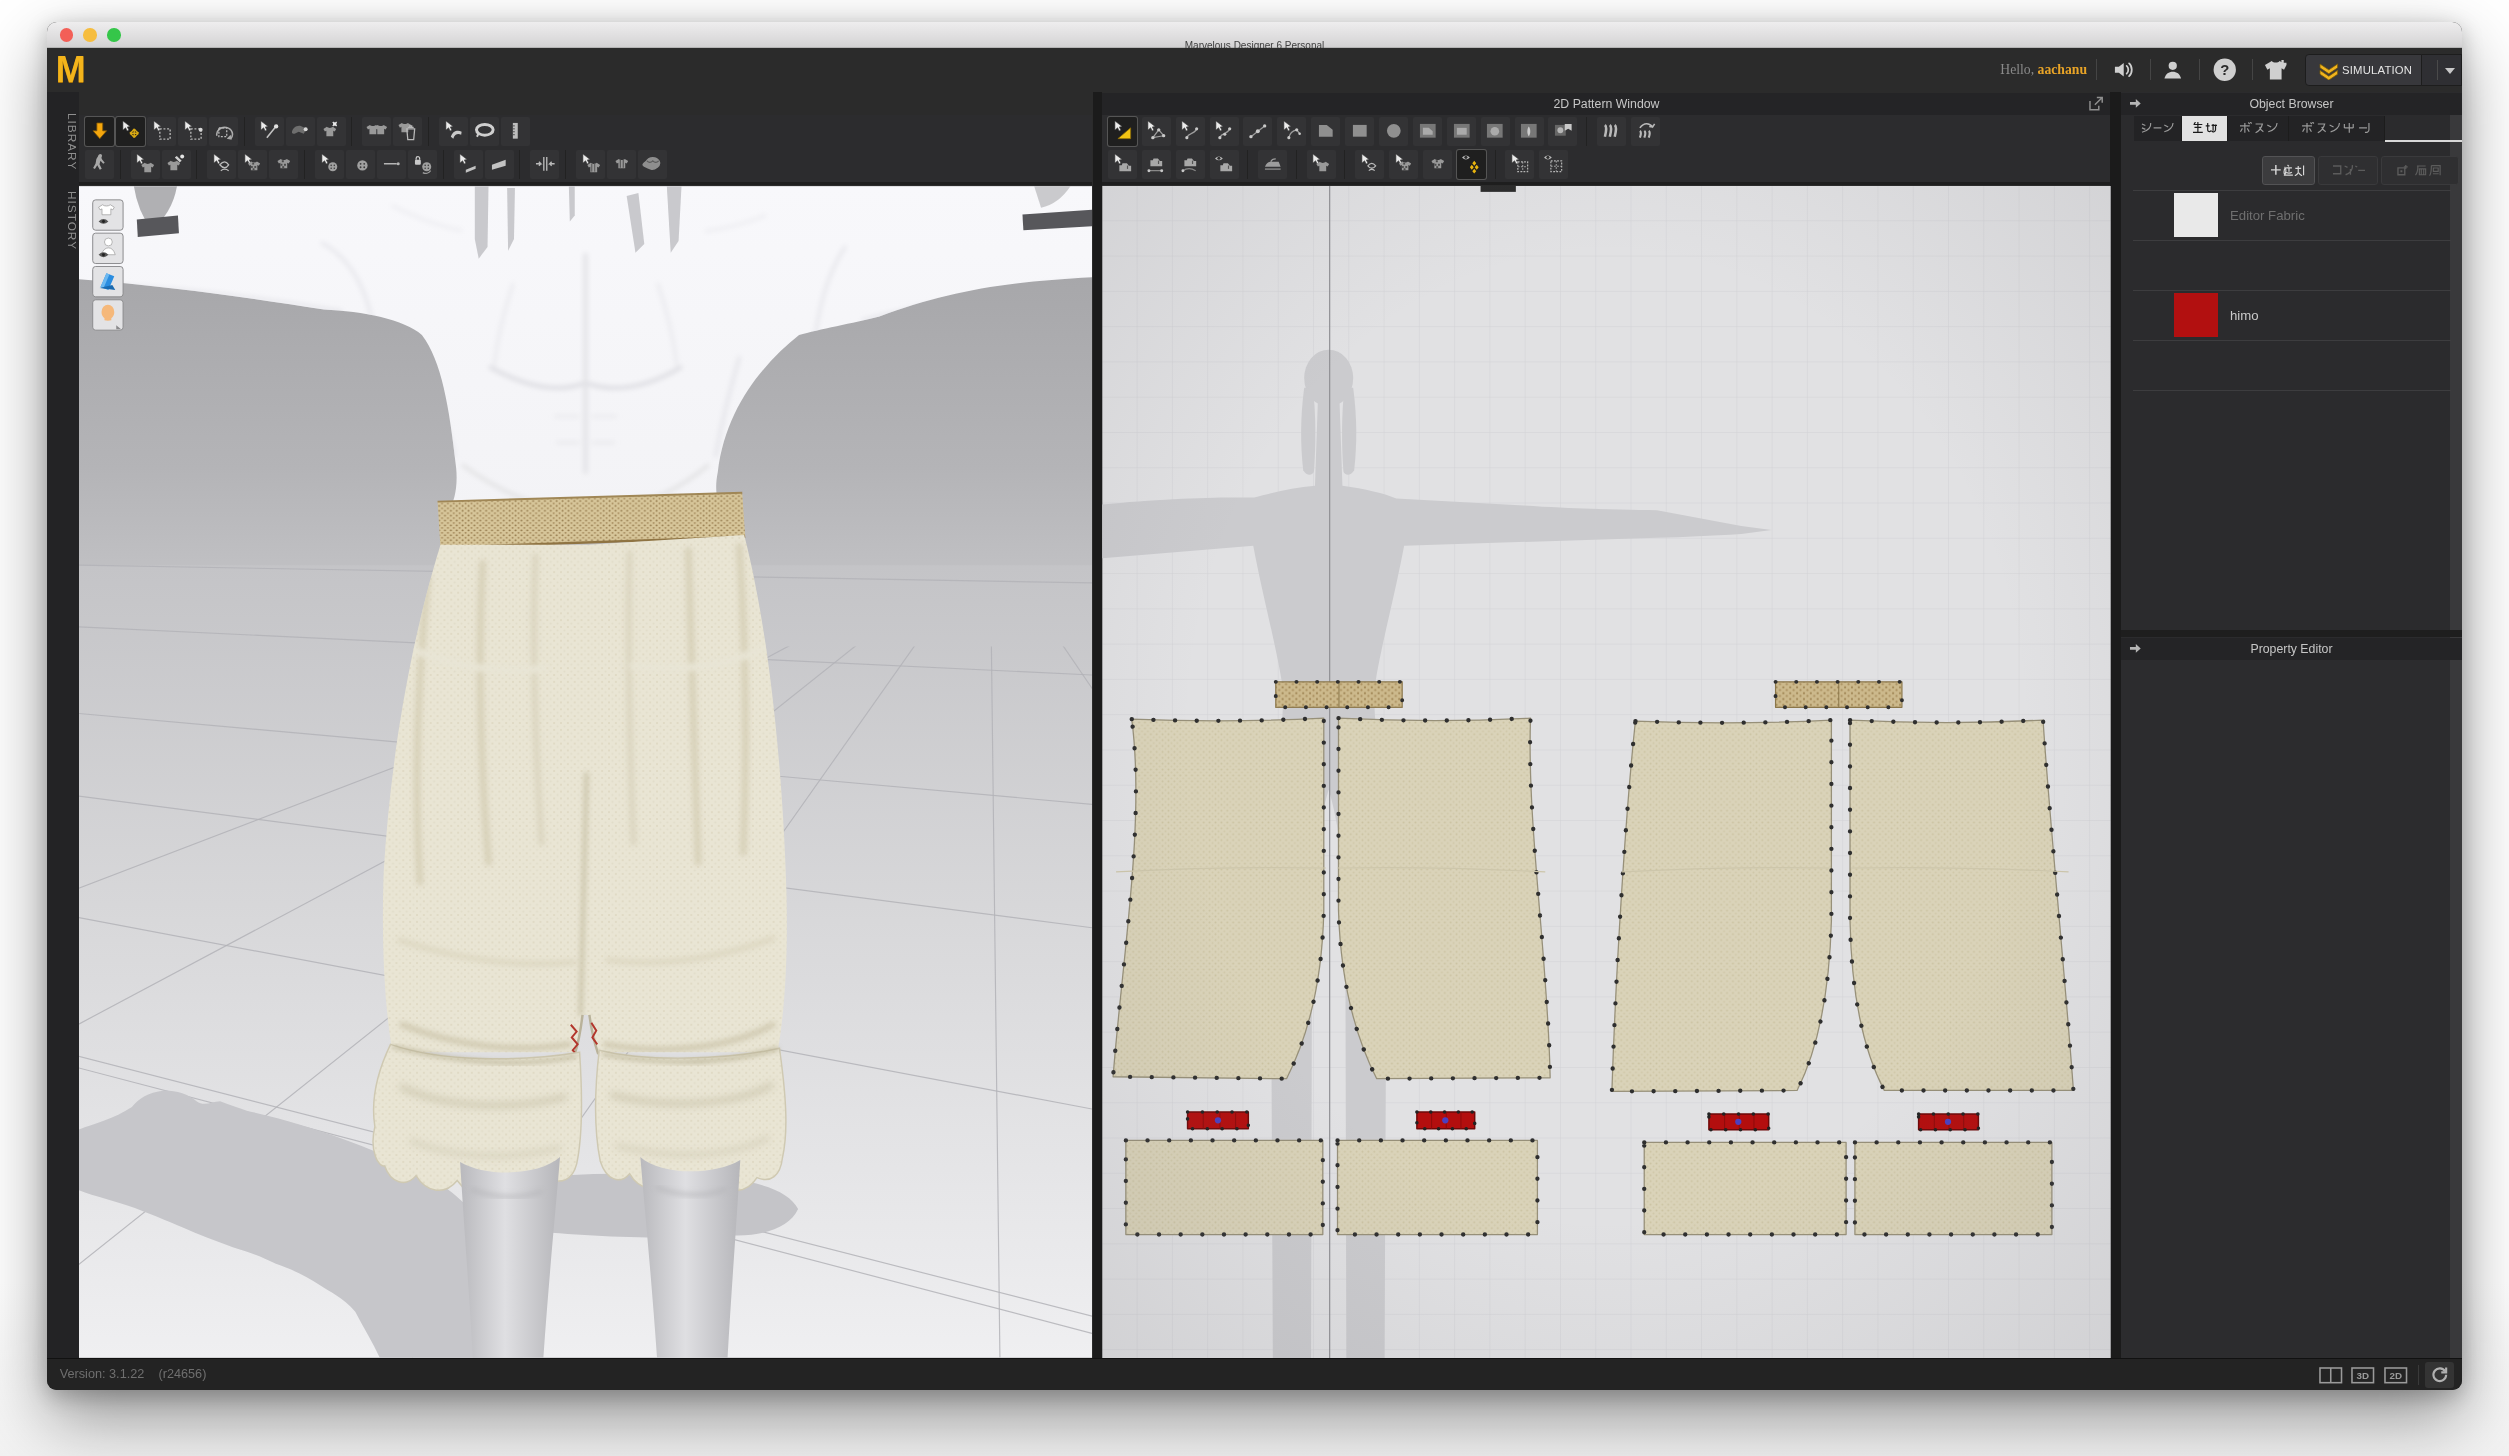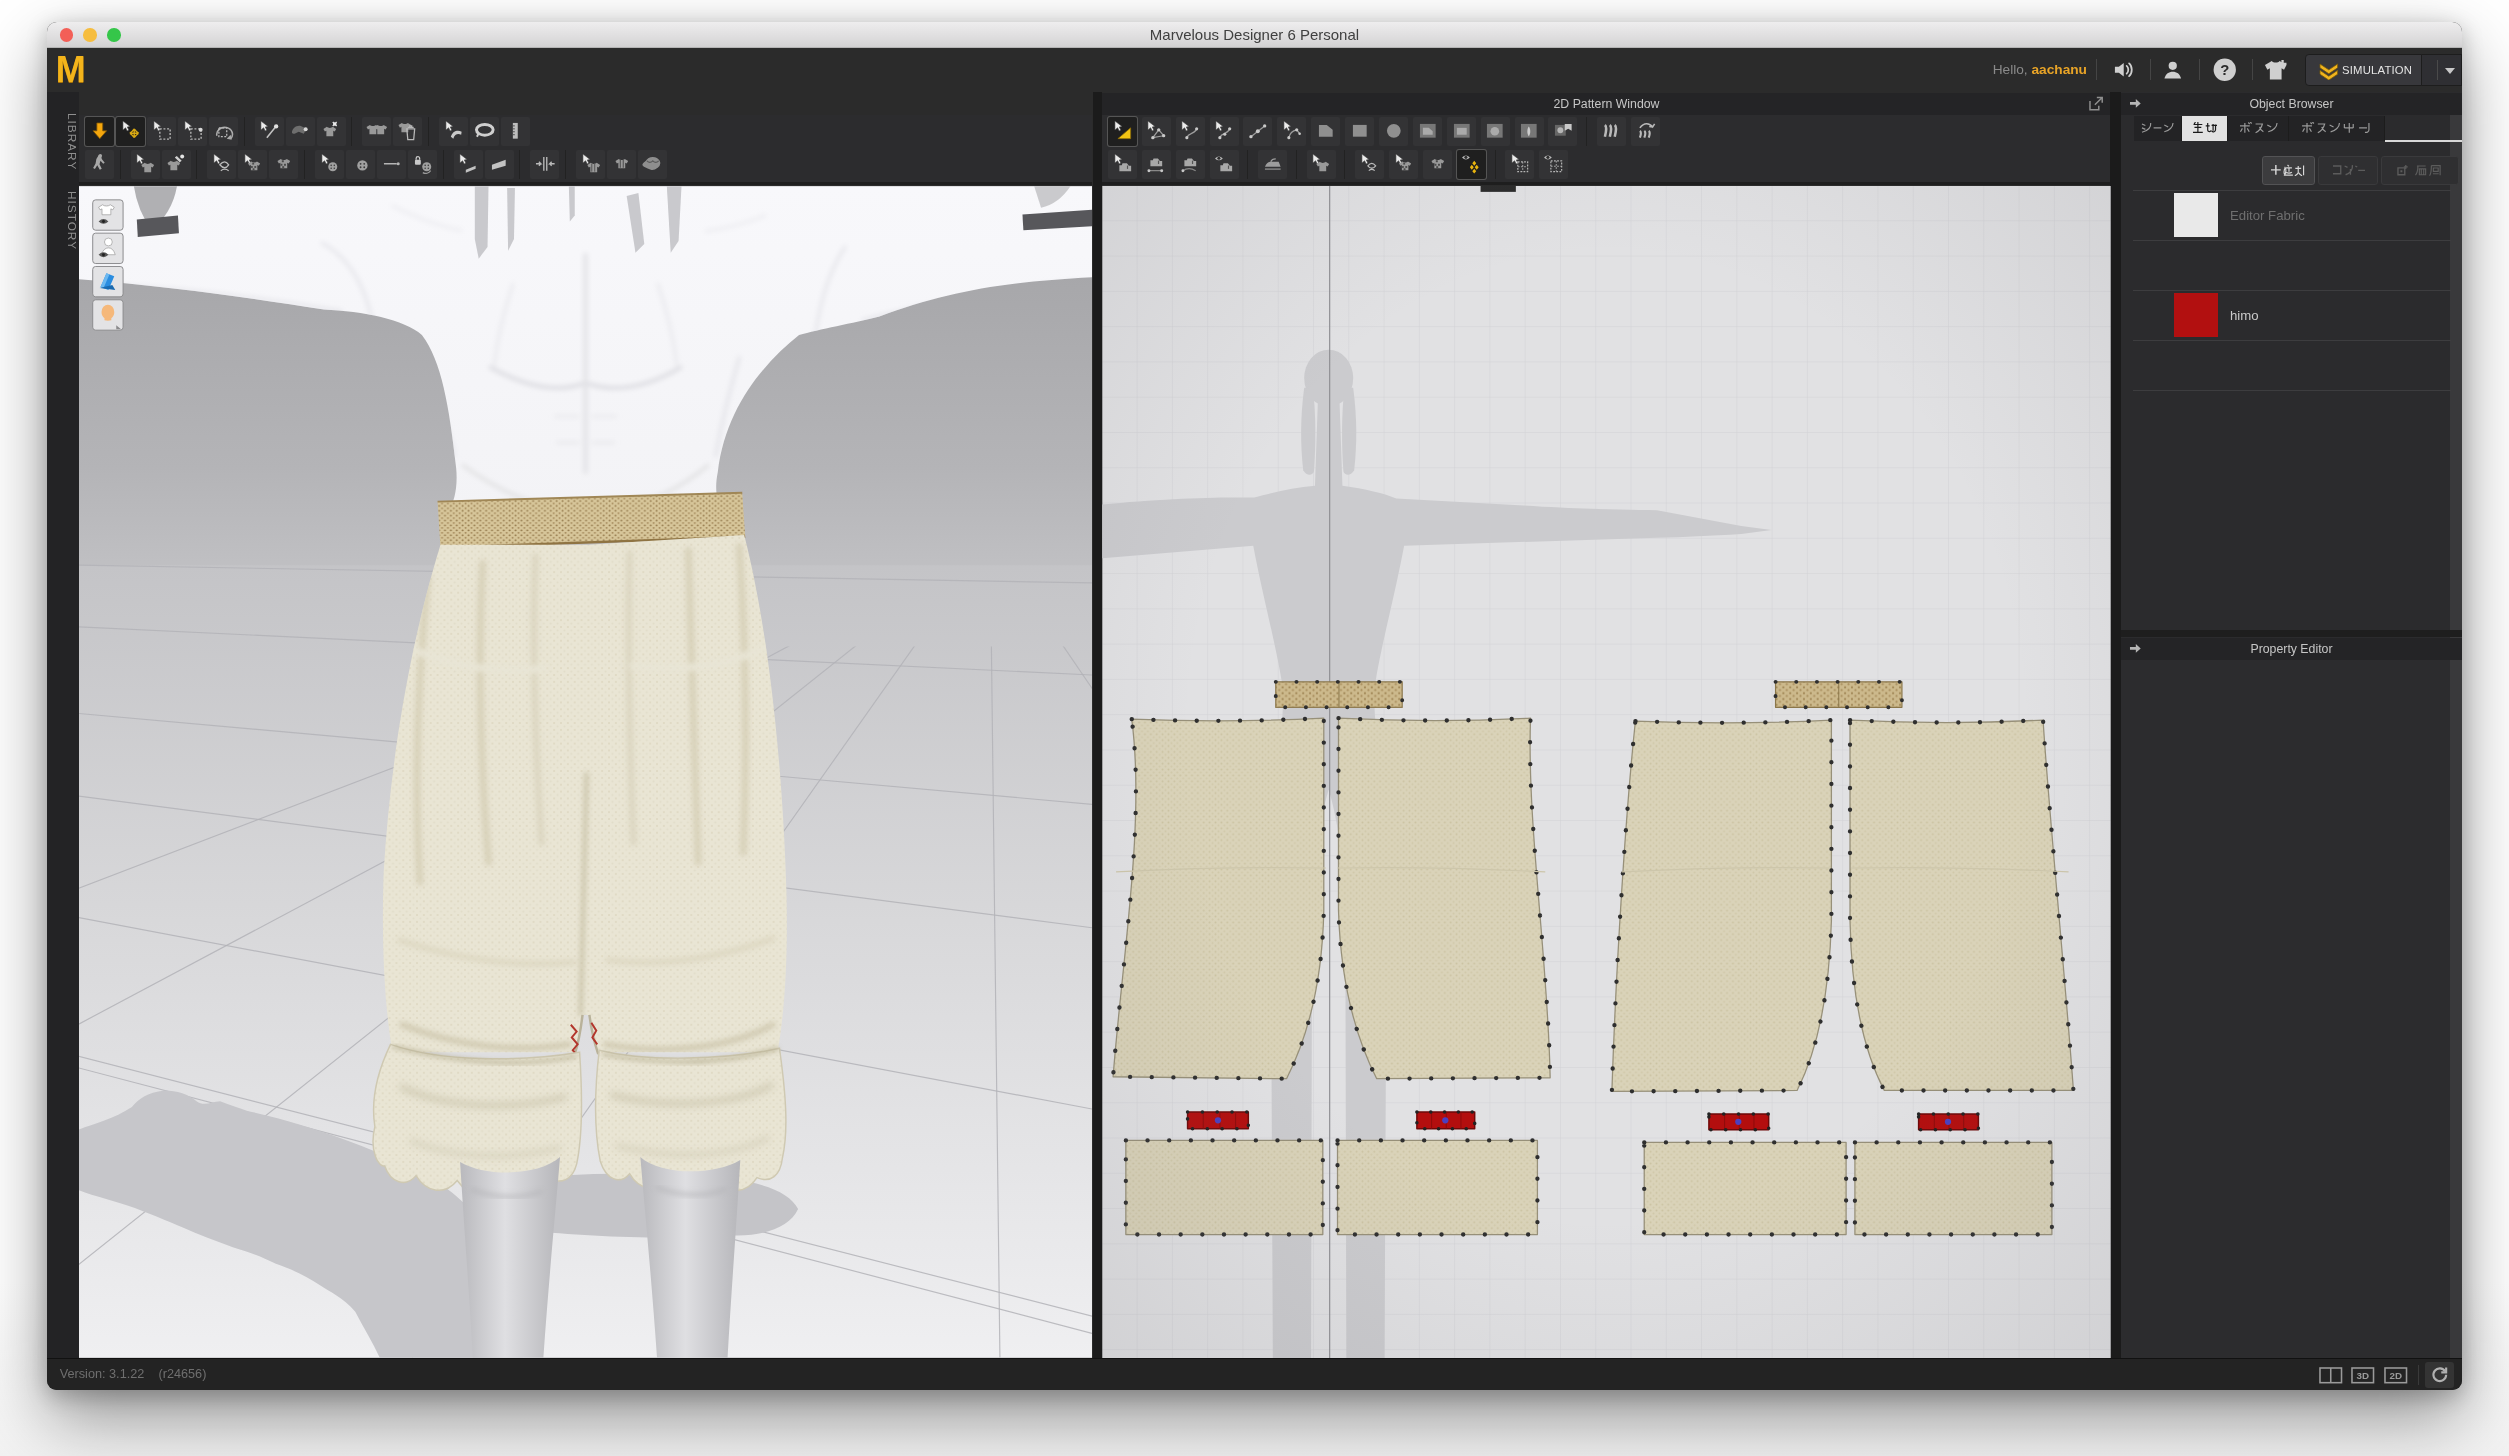--- a/index.html
+++ b/index.html
@@ -8,28 +8,28 @@
   #win { position:absolute; left:47px; top:21.6px; width:2415px; height:1368px; border-radius:9.8px; overflow:hidden;
          box-shadow:0 27.4px 69px rgba(0,0,0,0.40), 0 5.9px 21.6px rgba(0,0,0,0.22); background:#2b2b2b; }
   
   #titlebar { position:absolute; left:0; top:0; width:2415px; height:26.5px;
               background:linear-gradient(180deg,#eeedee 0%,#dcdbdc 70%,#d2d1d2 100%);
               border-bottom:1px solid #b4b4b4; }
   .tl { position:absolute; top:6.9px; width:13.7px; height:13.7px; border-radius:50%; }
   #tl-r { left:12.7px; background:#f35f57; }
   #tl-y { left:36px; background:#f6bd3e; }
   #tl-g { left:60px; background:#35c649; }
-  #wtitle { position:absolute; left:0; top:0; width:100%; text-align:center; line-height:26.5px;
-            font-size:15px; color:#404040; }
+  #wtitle { position:absolute; left:0; top:11px; width:100%; text-align:center; line-height:26.5px;
+            font-size:10px; color:#404040; }
   
   #topbar { position:absolute; left:0; top:26.5px; width:2415px; height:43px; background:#2b2b2b; }
   #mlogo { position:absolute; left:8.8px; top:1px; font-size:36px; font-weight:bold; color:#f3b41b;
            text-shadow:0 1px 0 #a87208; }
   .tsep { position:absolute; top:10.8px; width:1px; height:21.6px; background:#454545; }
-  #hello { position:absolute; right:375px; top:0; height:43px; line-height:43px; font-size:13.7px; color:#8a8a8a; }
+  #hello { position:absolute; right:375px; top:0; height:43px; line-height:43px; font-size:13.7px; color:#8a8a8a;font-family:Liberation Serif, serif; }
   #hello b { color:#e9a427; }
   .ticon { position:absolute; top:9.8px; width:23.5px; height:23.5px; }
   #simbtn { position:absolute; left:2258px; top:5.9px; width:117px; height:32px; background:#38383c;
             border:1px solid #1d1d1d; border-radius:3.9px 0 0 3.9px; }
   #simbtn .chev { position:absolute; left:11.8px; top:6.9px; }
   #simbtn .lbl { position:absolute; left:36px; top:0; height:26px; line-height:30px; font-size:11.3px;
                  letter-spacing:0.2px; color:#e4e4e4; white-space:nowrap; }
   #simdrop { position:absolute; left:2375px; top:5.9px; width:40px; height:32px; background:#2f2f33;
              border:1px solid #1d1d1d; border-left:none; }
   #simdrop:before { content:""; position:absolute; left:14.7px; top:4.9px; width:1px; height:20.6px; background:#4a4a4a; }

